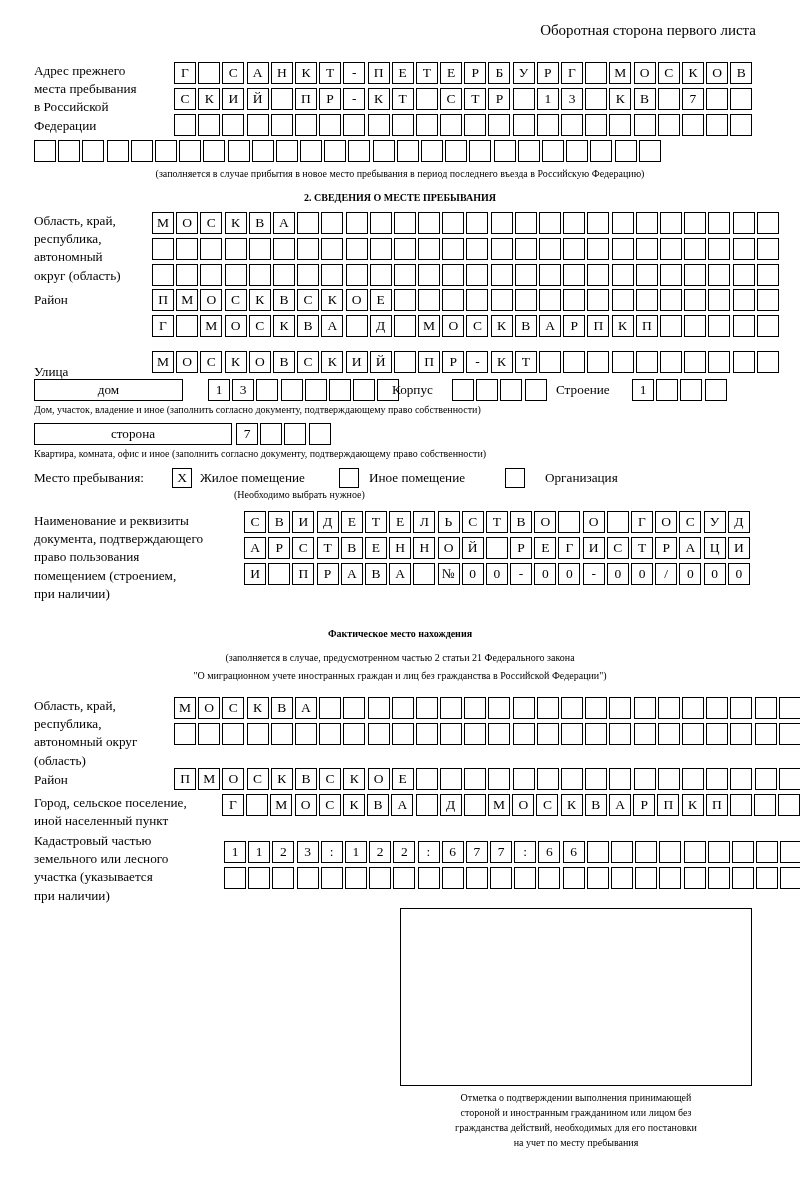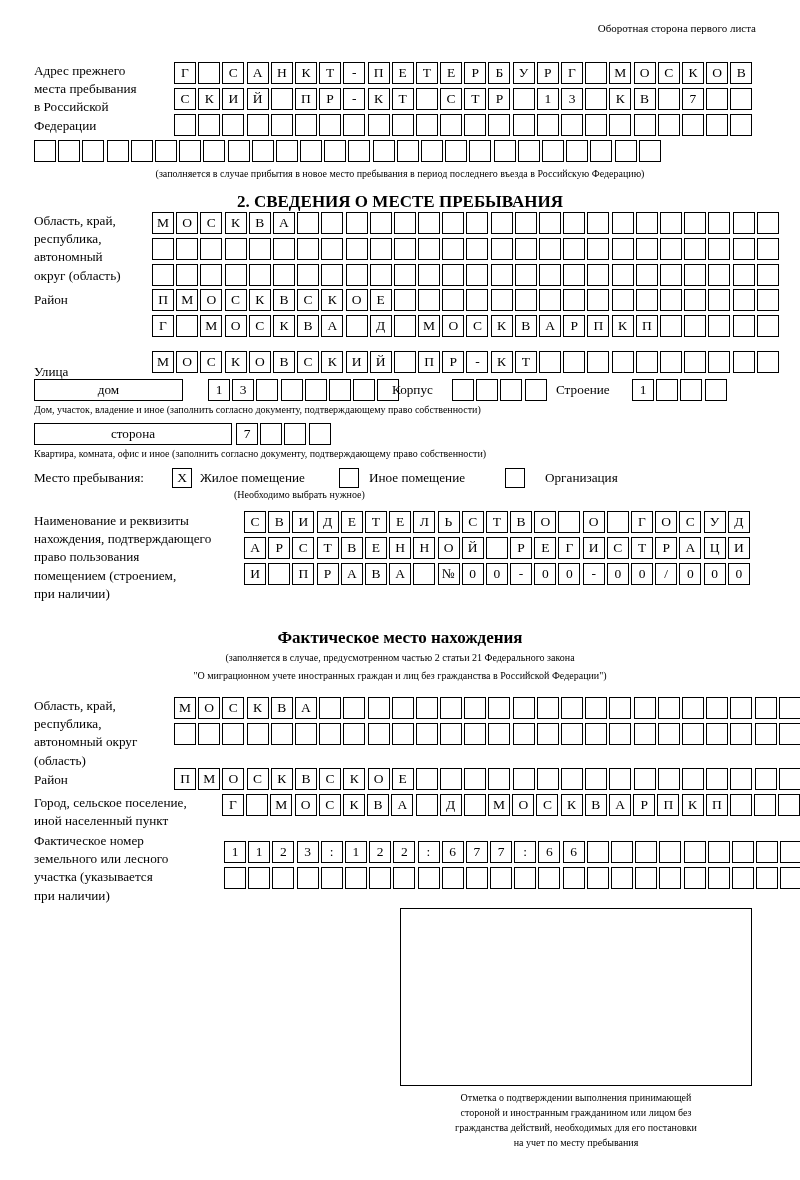--- a/index.html
+++ b/index.html
@@ -18,21 +18,21 @@
   .page {
     position: relative;
     width: 800px;
     height: 1180px;
     padding: 0;
   }
   .hdr-right {
     position: absolute;
     right: 44px;
     top: 22px;
-    font-size: 11px;
+    font-size: 15px;
   }
   .lbl {
     font-size: 13.2px;
     line-height: 1.38;
   }
   .center {
     text-align: center;
   }
   .cells {
     display: flex;
@@ -78,21 +78,21 @@
     height: 20px;
     border: 1px solid #000;
     box-sizing: border-box;
     display: inline-block;
     text-align: center;
     line-height: 18px;
     font-size: 13.5px;
     vertical-align: middle;
   }
   .section-title {
-    font-size: 17px;
+    font-size: 10px;
     font-weight: bold;
     text-align: center;
   }
 </style>
 </head>
 <body>
 
 <div class="page">
 
   <div class="hdr-right">Оборотная сторона первого листа</div>
@@ -435,21 +435,21 @@
   <div class="abs chk" style="left:172px; top:468px;">X</div>
   <div class="abs lbl" style="left:200px; top:469px;">Жилое помещение</div>
   <div class="abs chk" style="left:339px; top:468px;"></div>
   <div class="abs lbl" style="left:369px; top:469px;font-family:Liberation Serif, serif;">Иное помещение</div>
   <div class="abs chk" style="left:505px; top:468px;"></div>
   <div class="abs lbl" style="left:545px; top:469px;">Организация</div>
   <div class="abs note" style="left:234px; top:489px;">(Необходимо выбрать нужное)</div>
 
   <div class="abs" style="left:34px; top:512px; width:210px;">
     <div class="lbl">Наименование и реквизиты</div>
-    <div class="lbl">нахождения, подтверждающего</div>
+    <div class="lbl">документа, подтверждающего</div>
     <div class="lbl">право пользования</div>
     <div class="lbl">помещением (строением,</div>
     <div class="lbl">при наличии)</div>
   </div>
   <div class="abs cells" id="s2-doc-1" style="left:244px; top:511px;">
       <div class="c">С</div>
       <div class="c">В</div>
       <div class="c">И</div>
       <div class="c">Д</div>
       <div class="c">Е</div>
@@ -639,21 +639,21 @@
       <div class="c">Р</div>
       <div class="c">П</div>
       <div class="c">К</div>
       <div class="c">П</div>
       <div class="c blank"></div>
       <div class="c blank"></div>
       <div class="c blank"></div>
     </div>
 
   <div class="abs" style="left:34px; top:832px; width:190px;">
-    <div class="lbl">Фактическое номер</div>
+    <div class="lbl">Кадастровый частью</div>
     <div class="lbl">земельного или лесного</div>
     <div class="lbl">участка (указывается</div>
     <div class="lbl">при наличии)</div>
   </div>
   <div class="abs cells" id="al-cad-1" style="left:224px; top:841px;">
       <div class="c">1</div>
       <div class="c">1</div>
       <div class="c">2</div>
       <div class="c">3</div>
       <div class="c">:</div>

